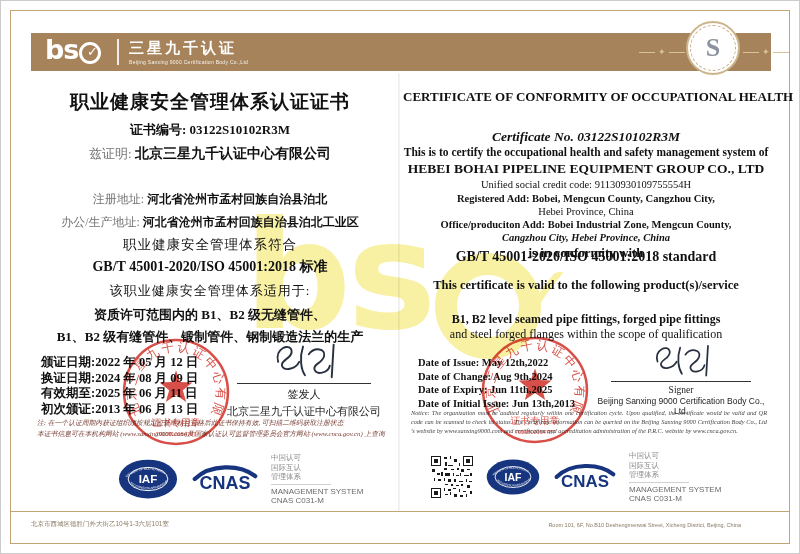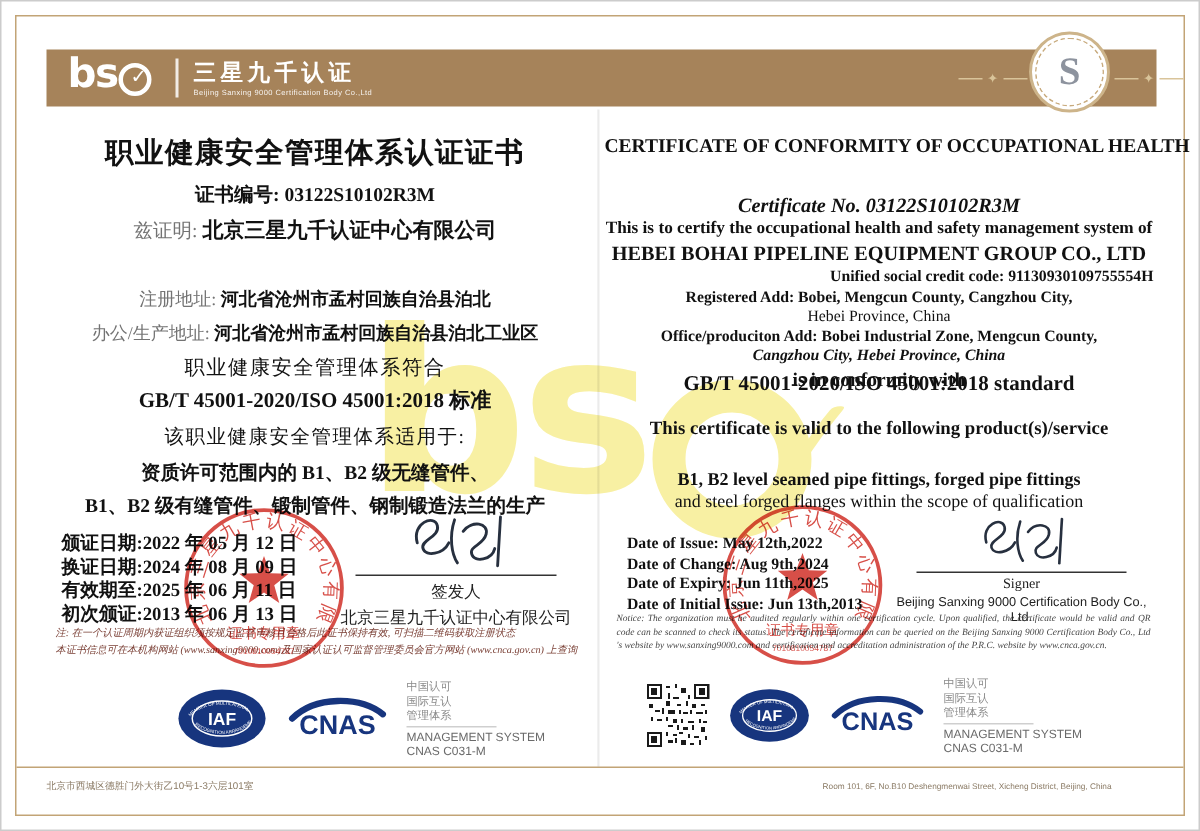--- a/index.html
+++ b/index.html
@@ -47,21 +47,21 @@
   .lt-standard{top:173px;font-size:14px;font-weight:bold;}
   .lt-apply{top:197px;font-size:13px;letter-spacing:1px;}
   .lt-scope1{top:221px;font-size:13px;font-weight:bold;}
   .lt-scope2{top:243px;font-size:13px;font-weight:bold;}
   
   .rt-t1{top:4px;font-size:13px;font-weight:bold;}
   .rt-t2{top:24px;font-size:13px;font-weight:bold;}
   .rt-certno{top:44px;font-size:13.5px;font-weight:bold;font-style:italic;}
   .rt-certify{top:61px;font-size:11.5px;font-weight:bold;}
   .rt-company{top:76px;font-size:13.5px;font-weight:bold;}
-  .rt-credit{top:94px;font-size:10.5px;font-weight:bold;text-align:right;}
+  .rt-credit{top:94px;font-size:10.5px;font-weight:normal;}
   .rt-reg1{top:108px;font-size:10.5px;font-weight:bold;}
   .rt-reg2{top:121px;font-size:10.5px;font-weight:normal;}
   .rt-off1{top:134px;font-size:10.5px;font-weight:bold;}
   .rt-off2{top:147px;font-size:10.5px;font-weight:bold;font-style:italic;}
   .rt-conform{top:160px;font-size:13px;font-weight:bold;}
   .rt-standard{top:164px;font-size:14px;font-weight:bold;}
   .rt-valid{top:193px;font-size:12.5px;font-weight:bold;}
   .rt-s1{top:212px;font-size:12px;font-weight:bold;}
   .rt-s2{top:227px;font-size:12px;font-weight:bold;}
   .rt-s3{top:242px;font-size:12px;font-weight:normal;}

